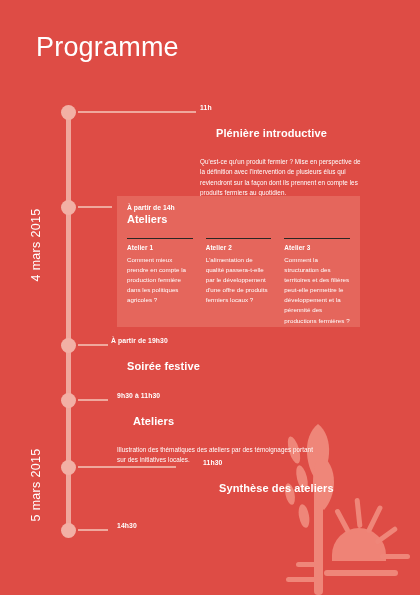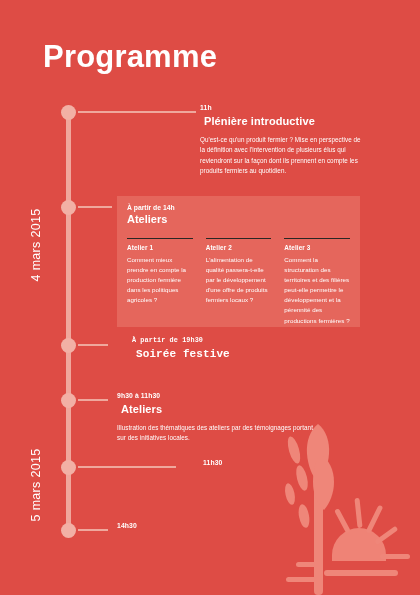--- a/index.html
+++ b/index.html
@@ -25,25 +25,25 @@
     height: 175px;
     pointer-events: none;
     opacity: 1;
   }
 
   
   .page-title {
     position: absolute;
     left: 32px;
     top: 28px;
-    font-size: 31px;
-    font-weight: 700;
+    font-size: 27px;
+    font-weight: 400;
     letter-spacing: 0.2px;
     color: #ffffff;
-    margin: 11px;
+    margin: 4px;
   }
 
   
   .timeline {
     position: absolute;
     left: 0;
     top: 0;
     width: 420px;
     height: 595px;
   }
@@ -99,21 +99,21 @@
     font-weight: bold;
     color: #ffffff;
     letter-spacing: 0.1px;
     margin: 0 0 2px 0;
     line-height: 1.1;
   }
   .event .headline {
     font-size: 11px;
     font-weight: bold;
     color: #ffffff;
-    margin: 4px;
+    margin: 16px;
     line-height: 1.25;
     letter-spacing: 0.1px;
   }
   .event .body {
     font-size: 6.3px;
     line-height: 1.62;
     color: #ffffff;
     margin: 6px 0 0 0;
     letter-spacing: 0.05px;
   }
@@ -247,30 +247,31 @@
       <p class="col-body">L'alimentation de qualité passera-t-elle par le développement d'une offre de produits fermiers locaux ?</p>
     </div>
     <div class="panel-col">
       <div class="col-rule"></div>
       <p class="col-title">Atelier 3</p>
       <p class="col-body">Comment la structuration des territoires et des filières peut-elle permettre le développement et la pérennité des productions fermières ?</p>
     </div>
   </div>
 </div>
 
-<div class="event" style="left:132px; top:337px; width:180px;font-family:Liberation Mono, monospace;">
+<div class="event" style="left:111px; top:337px; width:180px;">
   <p class="time">À partir de 19h30</p>
   <p class="headline">Soirée festive</p>
 </div>
 
 <div class="event" style="left:117px; top:392px; width:205px;">
   <p class="time">9h30 à 11h30</p>
   <p class="headline">Ateliers</p>
   <p class="body">Illustration des thématiques des ateliers par des témoignages portant sur des initiatives locales.</p>
 </div>
 
 <div class="event" style="left:203px; top:459px; width:180px;">
   <p class="time">11h30</p>
+  <p class="headline">Synthèse des ateliers</p>
 </div>
 
 <div class="event" style="left:117px; top:522px; width:200px;">
   <p class="time">14h30</p>
 </div>
 
 </body></html>

